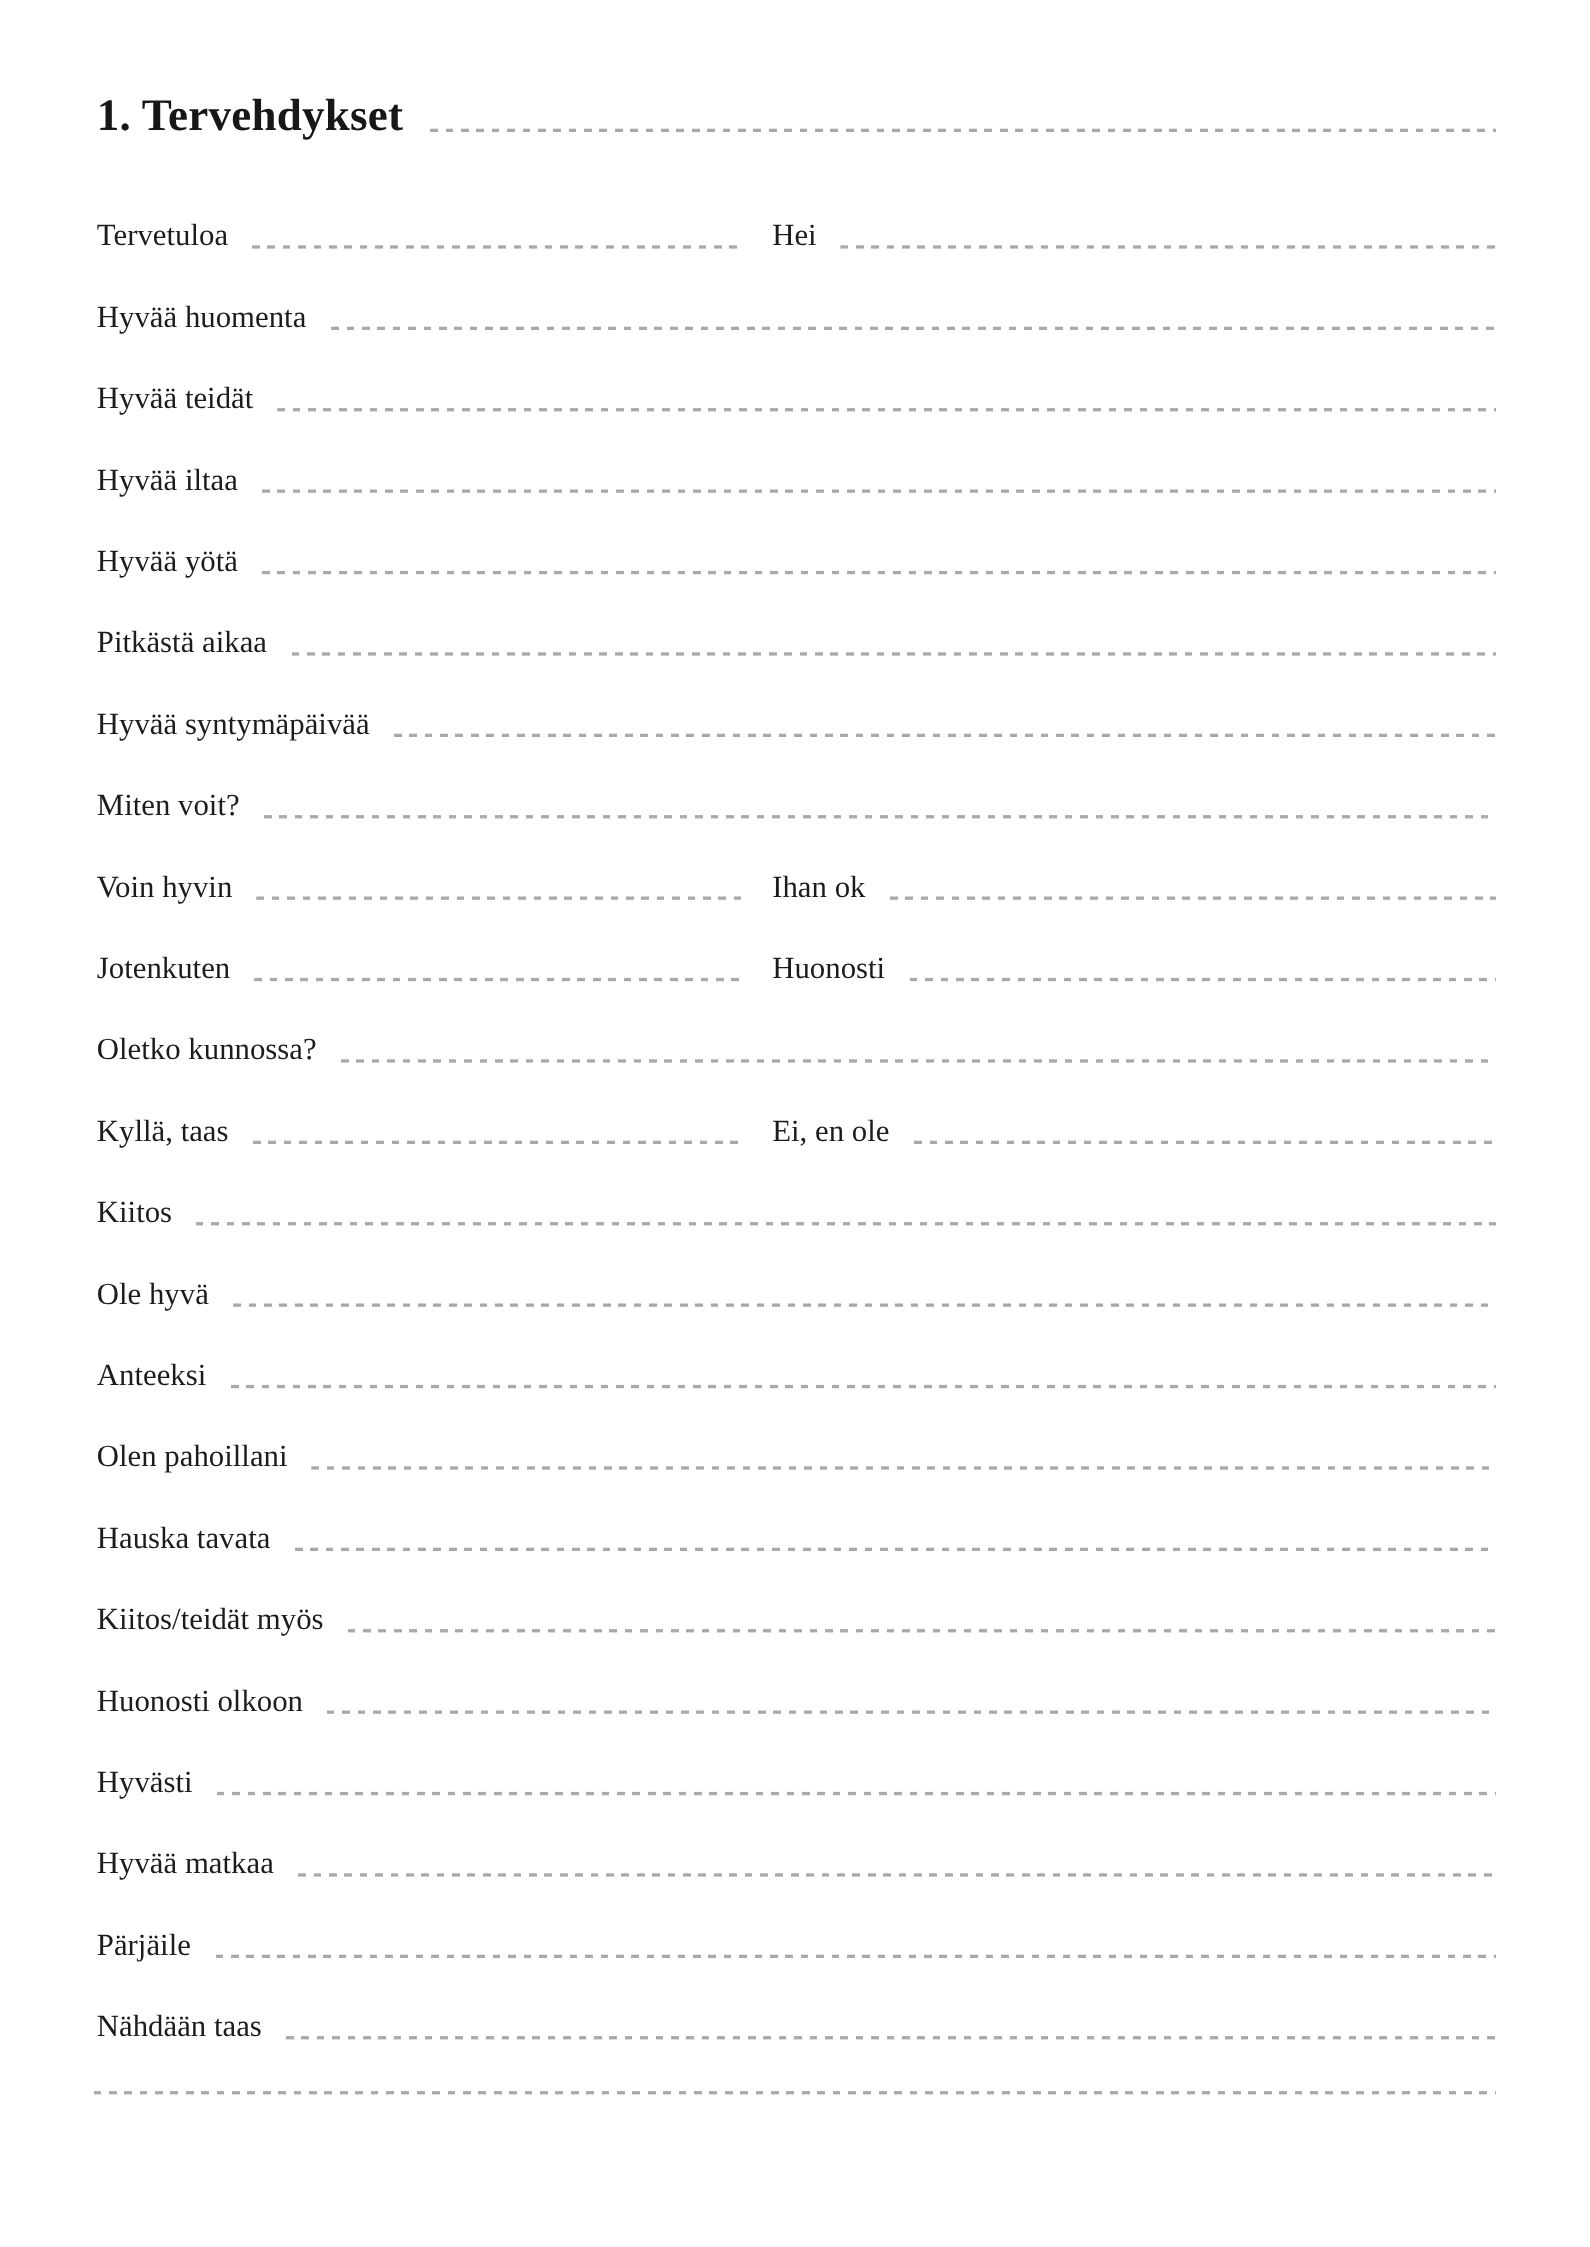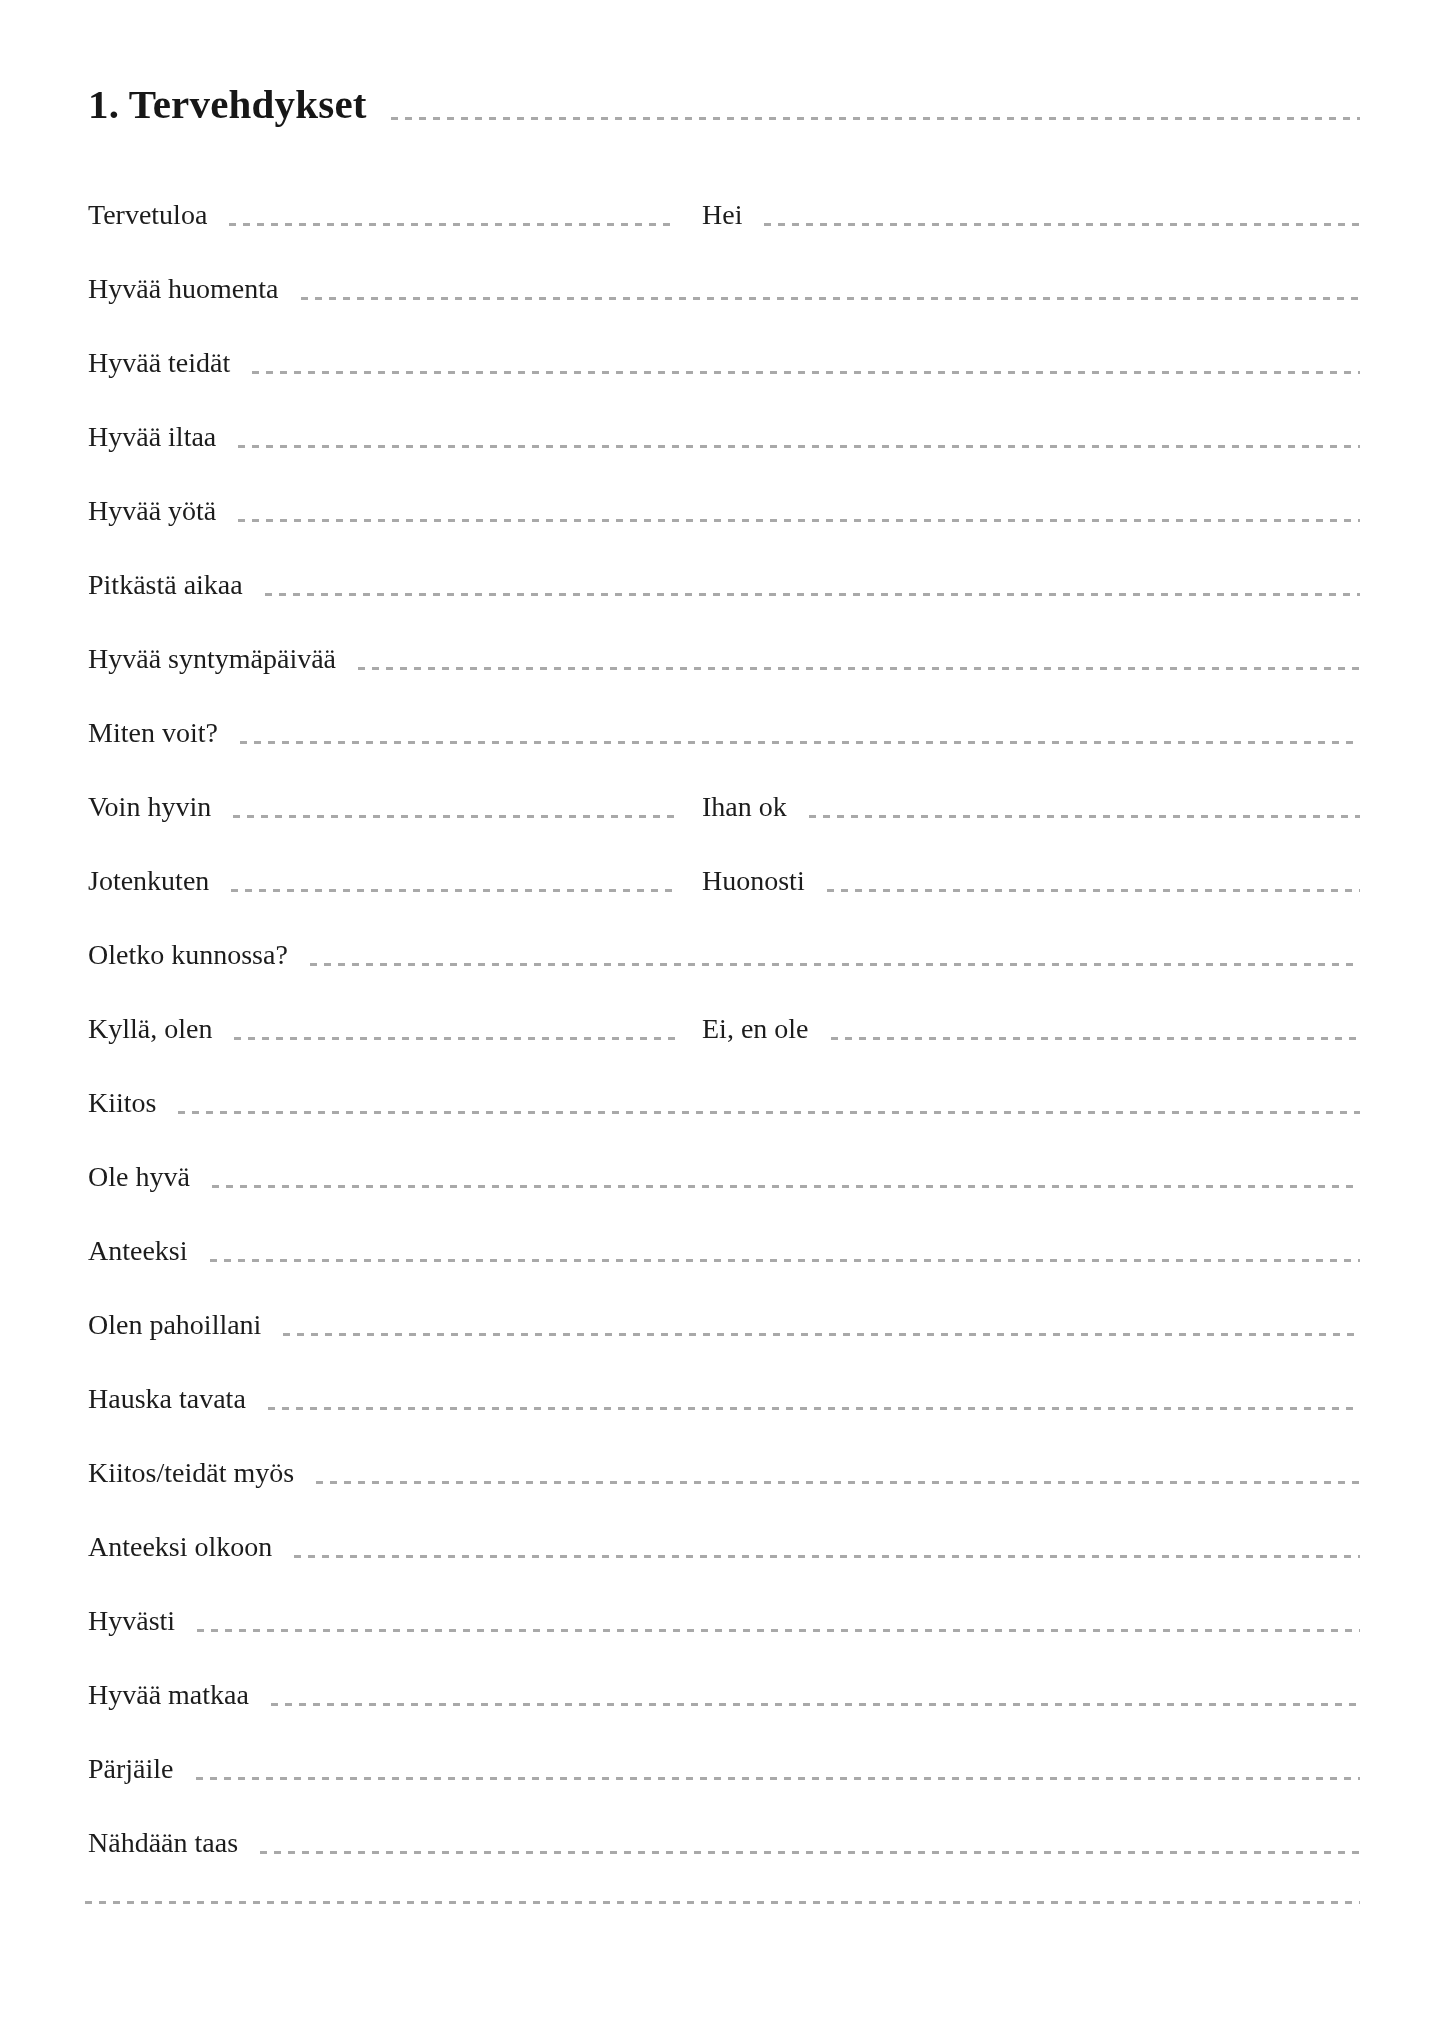--- a/index.html
+++ b/index.html
@@ -127,21 +127,21 @@
         </div>
       </div>
       <div class="row">
         <div class="cell full">
           <span class="label">Oletko kunnossa?</span>
           <div class="dots"></div>
         </div>
       </div>
       <div class="row">
         <div class="cell left-col">
-          <span class="label">Kyllä, olen</span>
+          <span class="label">Kyllä, taas</span>
           <div class="dots"></div>
         </div>
         <div class="cell right-col">
           <span class="label">Ei, en ole</span>
           <div class="dots"></div>
         </div>
       </div>
       <div class="row">
         <div class="cell full">
           <span class="label">Kiitos</span>
@@ -173,21 +173,21 @@
         </div>
       </div>
       <div class="row">
         <div class="cell full">
           <span class="label">Kiitos/teidät myös</span>
           <div class="dots"></div>
         </div>
       </div>
       <div class="row">
         <div class="cell full">
-          <span class="label">Anteeksi olkoon</span>
+          <span class="label">Huonosti olkoon</span>
           <div class="dots"></div>
         </div>
       </div>
       <div class="row">
         <div class="cell full">
           <span class="label">Hyvästi</span>
           <div class="dots"></div>
         </div>
       </div>
       <div class="row">

